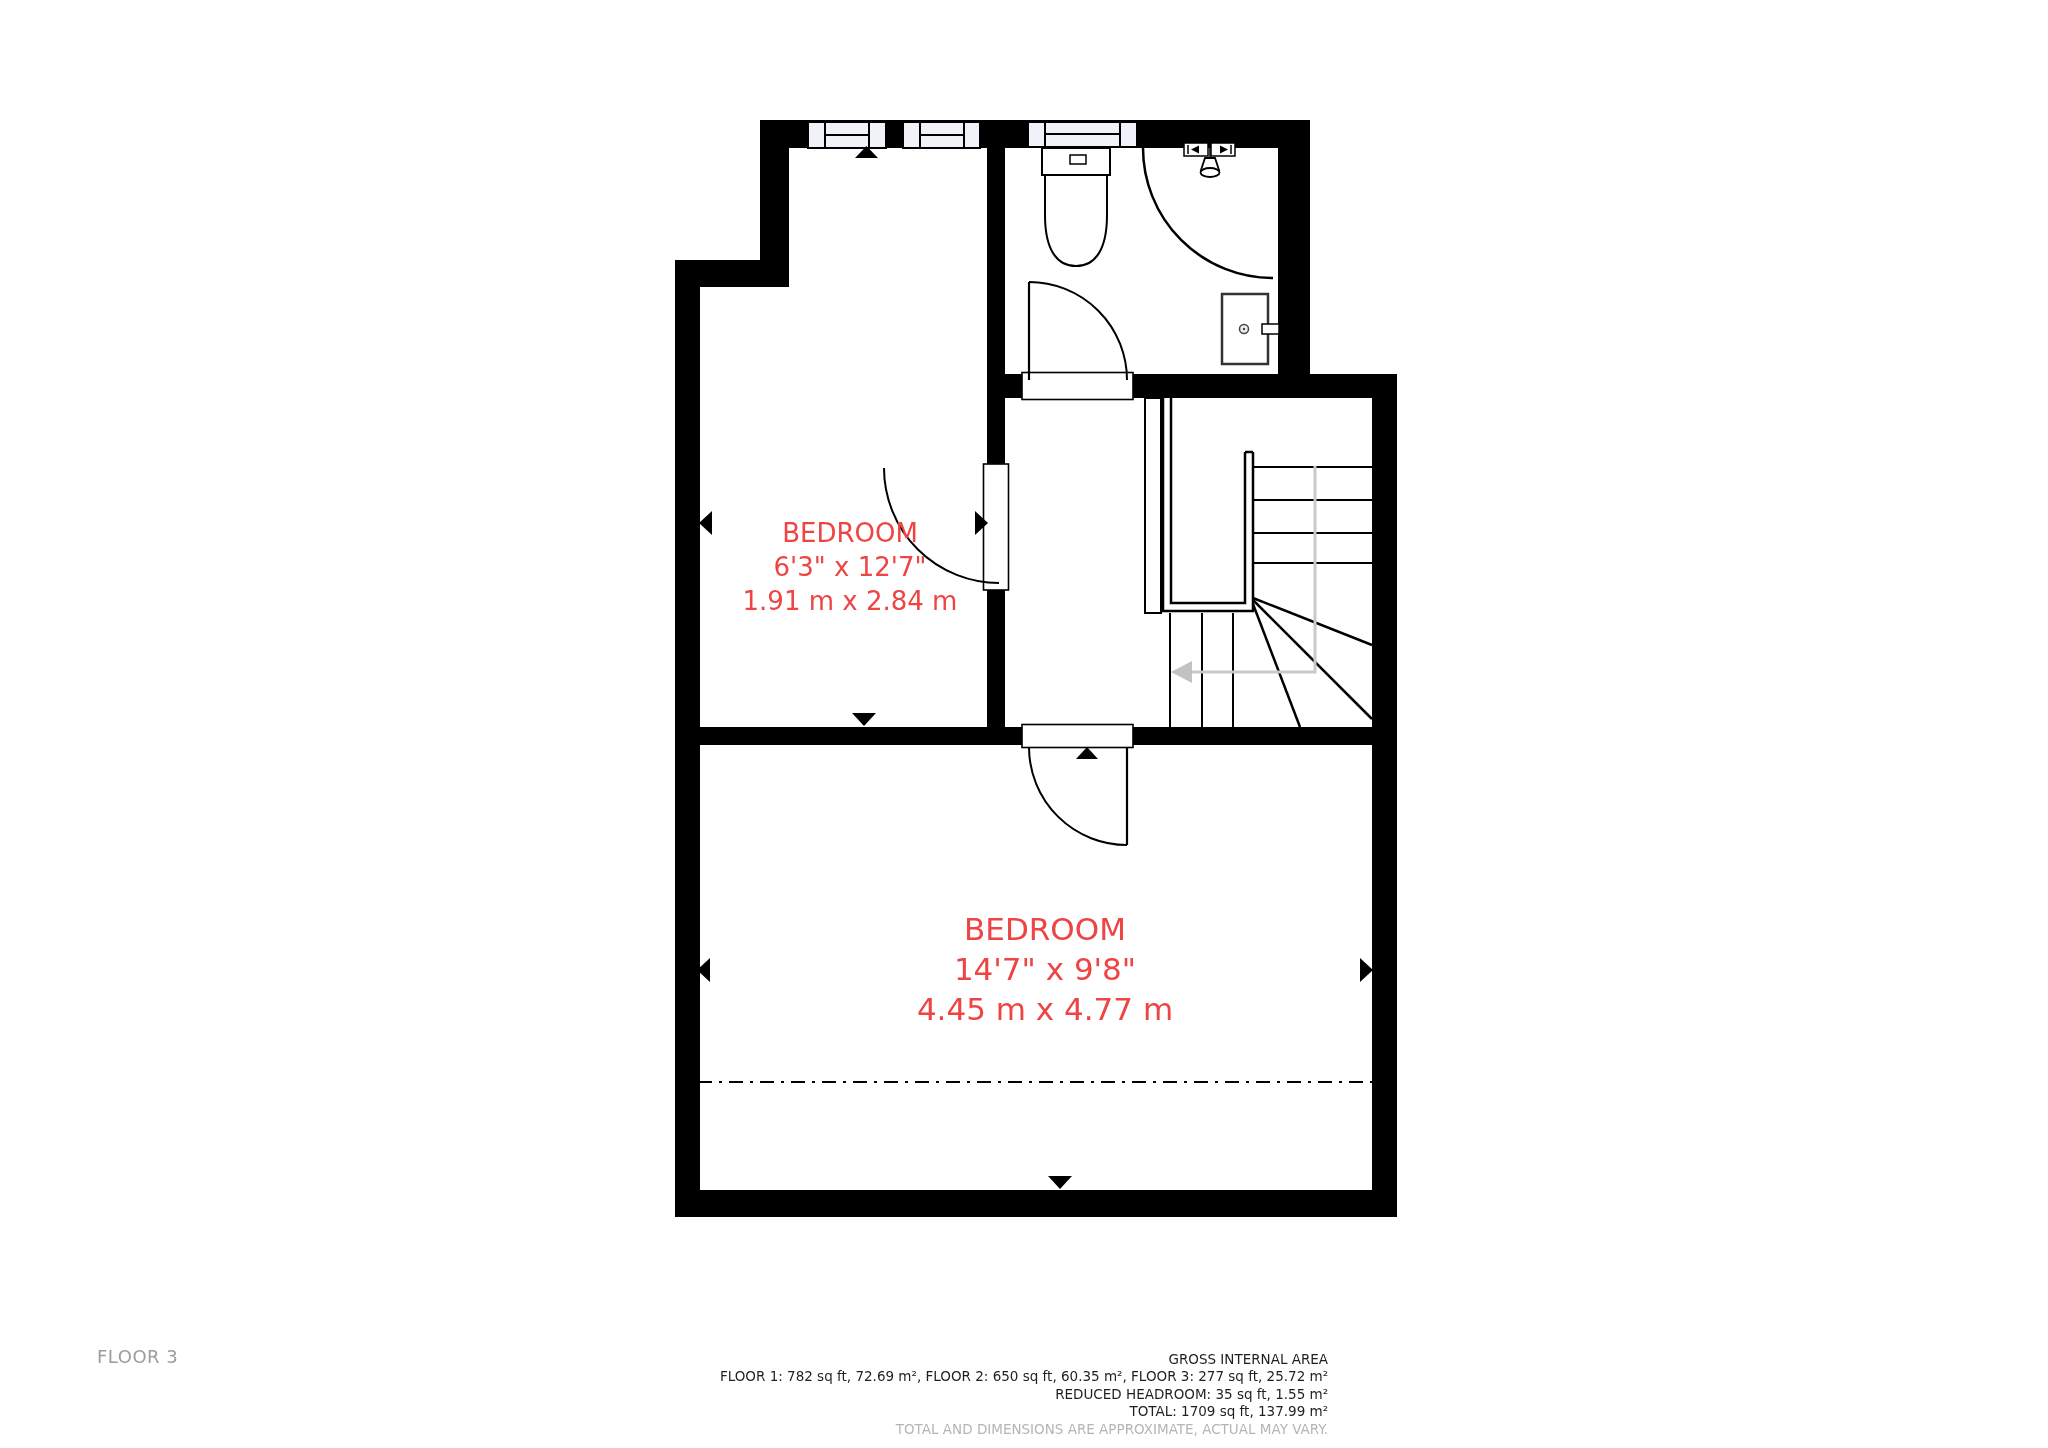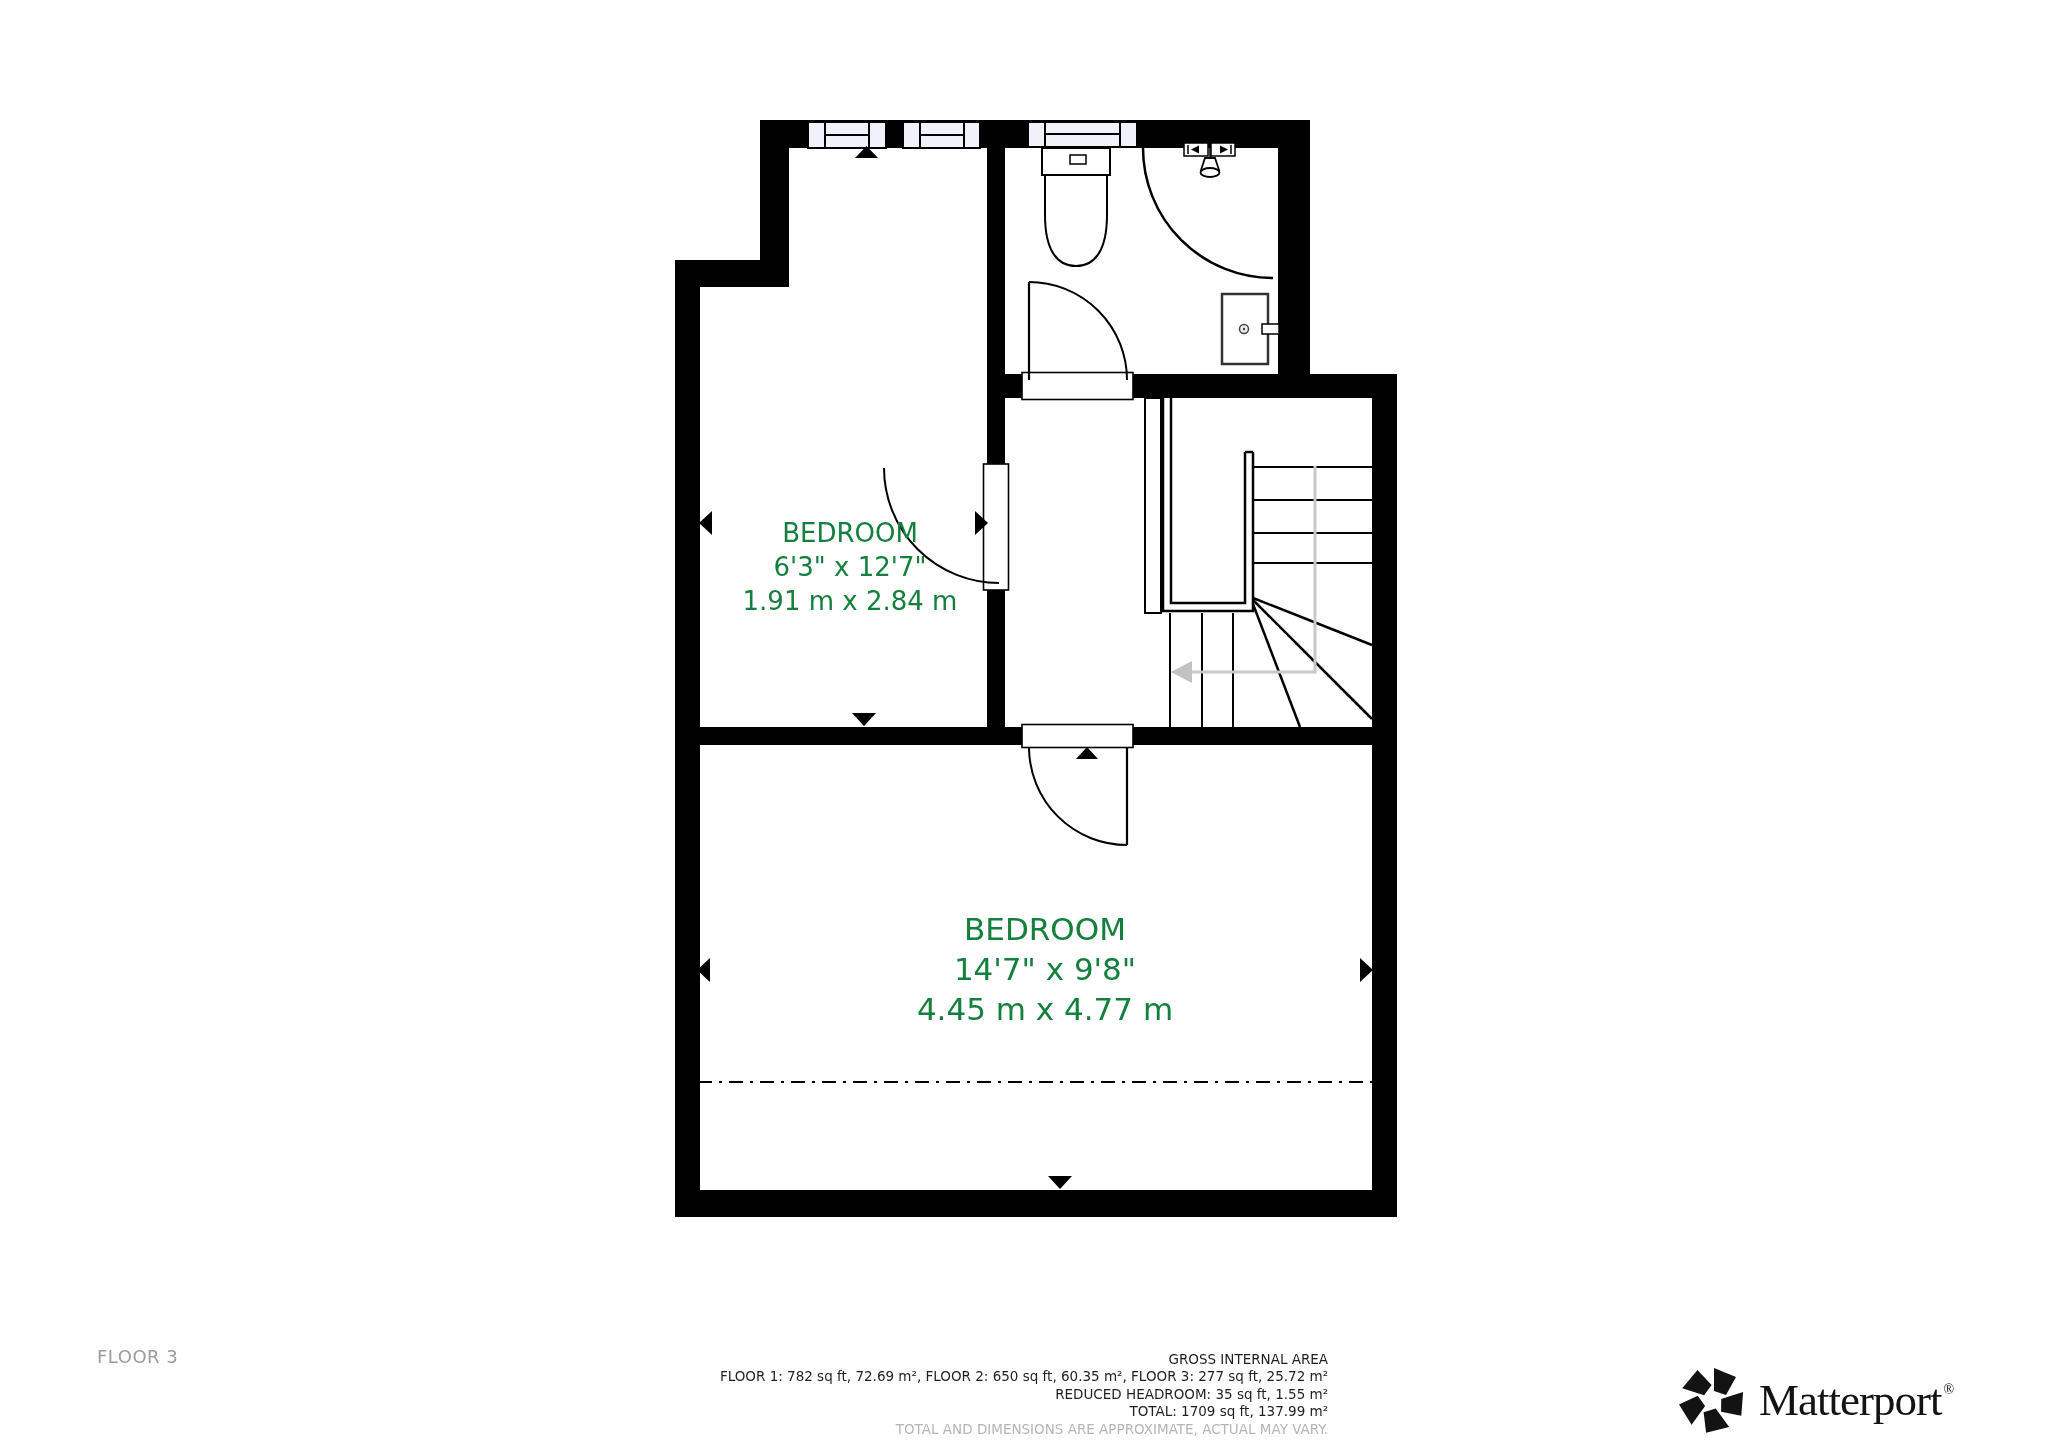--- a/index.html
+++ b/index.html
@@ -3,21 +3,21 @@
 <meta charset="utf-8">
 <style>
   html,body{margin:0;padding:0;background:#fff;}
   #stage{
     position:relative;width:2048px;height:1448px;background:#ffffff;
     font-family:"DejaVu Sans","Liberation Sans",sans-serif;overflow:hidden;
   }
   #plan-svg{position:absolute;left:0;top:0;width:2048px;height:1448px;}
   .room-label{
     position:absolute;transform:translate(-50%,-50%);
-    text-align:center;color:#15803d;white-space:nowrap;
+    text-align:center;color:#ef4444;white-space:nowrap;
   }
   .room-label .rl-name{display:block;}
   .room-label .rl-line{display:block;}
   #label-bedroom-small{left:850px;top:567px;font-size:26px;line-height:34px;}
   #label-bedroom-large{left:1045px;top:969px;font-size:31px;line-height:40px;}
   #floor-label{
     position:absolute;left:97px;top:1306px;font-size:18px;color:#9c9c9c;
     letter-spacing:0.5px;
     margin-top:40px;
   }
@@ -191,27 +191,14 @@
   <div id="floor-label">FLOOR 3</div>
 
   <div id="footer">
     <div>GROSS INTERNAL AREA</div>
     <div>FLOOR 1: 782 sq ft, 72.69 m², FLOOR 2: 650 sq ft, 60.35 m², FLOOR 3: 277 sq ft, 25.72 m²</div>
     <div>REDUCED HEADROOM: 35 sq ft, 1.55 m²</div>
     <div>TOTAL: 1709 sq ft, 137.99 m²</div>
     <div class="disclaimer">TOTAL AND DIMENSIONS ARE APPROXIMATE, ACTUAL MAY VARY.</div>
   </div>
 
-  <div id="brand">
-    <svg width="68" height="68" viewBox="-34 -34 68 68">
-      <g fill="#131313">
-        <polygon points="2,-32 24,-23 14,-5 2,-9"></polygon>
-        <polygon points="31.1,-8 29.3,15.7 9.1,11.8 9.2,-0.9"></polygon>
-        <polygon points="17.2,27.1 -5.9,32.7 -8.4,12.3 3.7,8.5"></polygon>
-        <polygon points="-20.4,24.7 -33,4.5 -14.3,-4.2 -6.9,6.1"></polygon>
-        <polygon points="-29.8,-11.8 -14.5,-29.9 -0.4,-14.9 -7.9,-4.7"></polygon>
-      </g>
-    </svg>
-    <span class="wordmark">Matterport</span>
-    <span class="registered">®</span>
-  </div>
 
 </div>
 
 </body></html>

